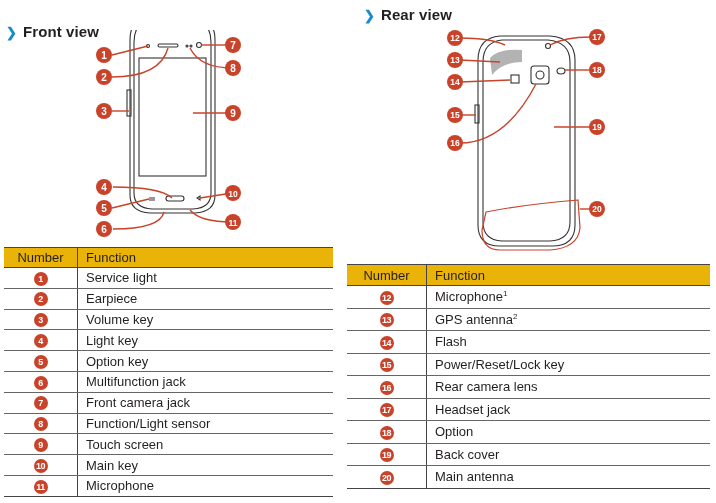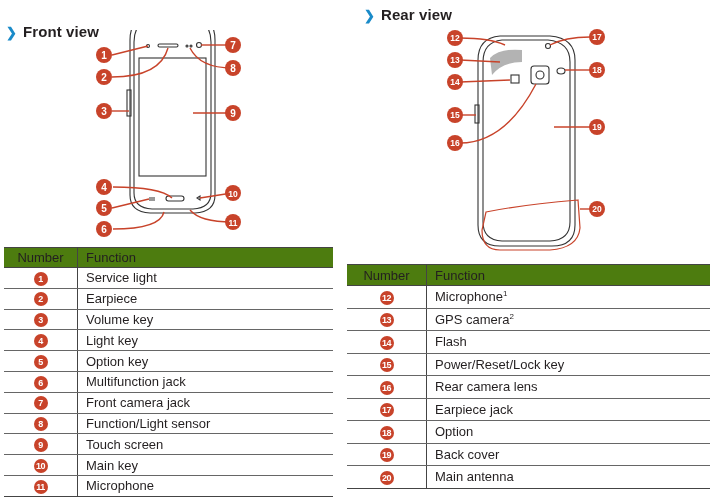--- a/index.html
+++ b/index.html
@@ -8,21 +8,21 @@
   .section-title { position: absolute; font-size: 15px; font-weight: bold; color: #231f20; letter-spacing: 0.1px; }
   .section-title .chev { color: #1a8bc9; font-weight: bold; margin-right: 6px; font-size: 13px; }
   #front-title { left: 6px; top: 6px; margin-top: 17px; }
   #rear-title { left: 364px; top: 6px; }
 
   svg.diagram { position: absolute; }
   #front-diagram { left: 0; top: 30px; }
   #rear-diagram { left: 340px; top: 28px; }
 
   table.spec { position: absolute; border-collapse: collapse; font-size: 13px; color: #231f20; }
-  table.spec th { background: #4d7c0f; font-weight: normal; text-align: left; height: 19px; padding: 0 8px;
+  table.spec th { background: #eab308; font-weight: normal; text-align: left; height: 19px; padding: 0 8px;
                   border-top: 1.5px solid #444; border-bottom: 1.5px solid #444; }
   table.spec td { height: 19.8px; padding: 0 8px; border-bottom: 1px solid #666; }
   table.spec tr:last-child td { border-bottom: 1.5px solid #444; }
   table.spec .numcol { text-align: center; border-right: 1.5px solid #444; }
   table.spec th.numcol { text-align: center; }
   #front-table { left: 4px; top: 247px; width: 329px; }
   #front-table .numcol { width: 57px; }
   #rear-table { left: 347px; top: 264px; width: 363px; }
   #rear-table th { height: 20px; }
   #rear-table td { height: 21.5px; }
@@ -210,37 +210,37 @@
       <th>Function</th>
     </tr>
   </thead>
   <tbody id="rear-tbody">
       <tr>
         <td class="numcol"><span class="badge">12</span></td>
         <td><span>Microphone</span><sup>1</sup></td>
       </tr>
       <tr>
         <td class="numcol"><span class="badge">13</span></td>
-        <td><span>GPS camera</span><sup>2</sup></td>
+        <td><span>GPS antenna</span><sup>2</sup></td>
       </tr>
       <tr>
         <td class="numcol"><span class="badge">14</span></td>
         <td><span>Flash</span></td>
       </tr>
       <tr>
         <td class="numcol"><span class="badge">15</span></td>
         <td><span>Power/Reset/Lock key</span></td>
       </tr>
       <tr>
         <td class="numcol"><span class="badge">16</span></td>
         <td><span>Rear camera lens</span></td>
       </tr>
       <tr>
         <td class="numcol"><span class="badge">17</span></td>
-        <td><span>Earpiece jack</span></td>
+        <td><span>Headset jack</span></td>
       </tr>
       <tr>
         <td class="numcol"><span class="badge">18</span></td>
         <td><span>Option</span></td>
       </tr>
       <tr>
         <td class="numcol"><span class="badge">19</span></td>
         <td><span>Back cover</span></td>
       </tr>
       <tr>

